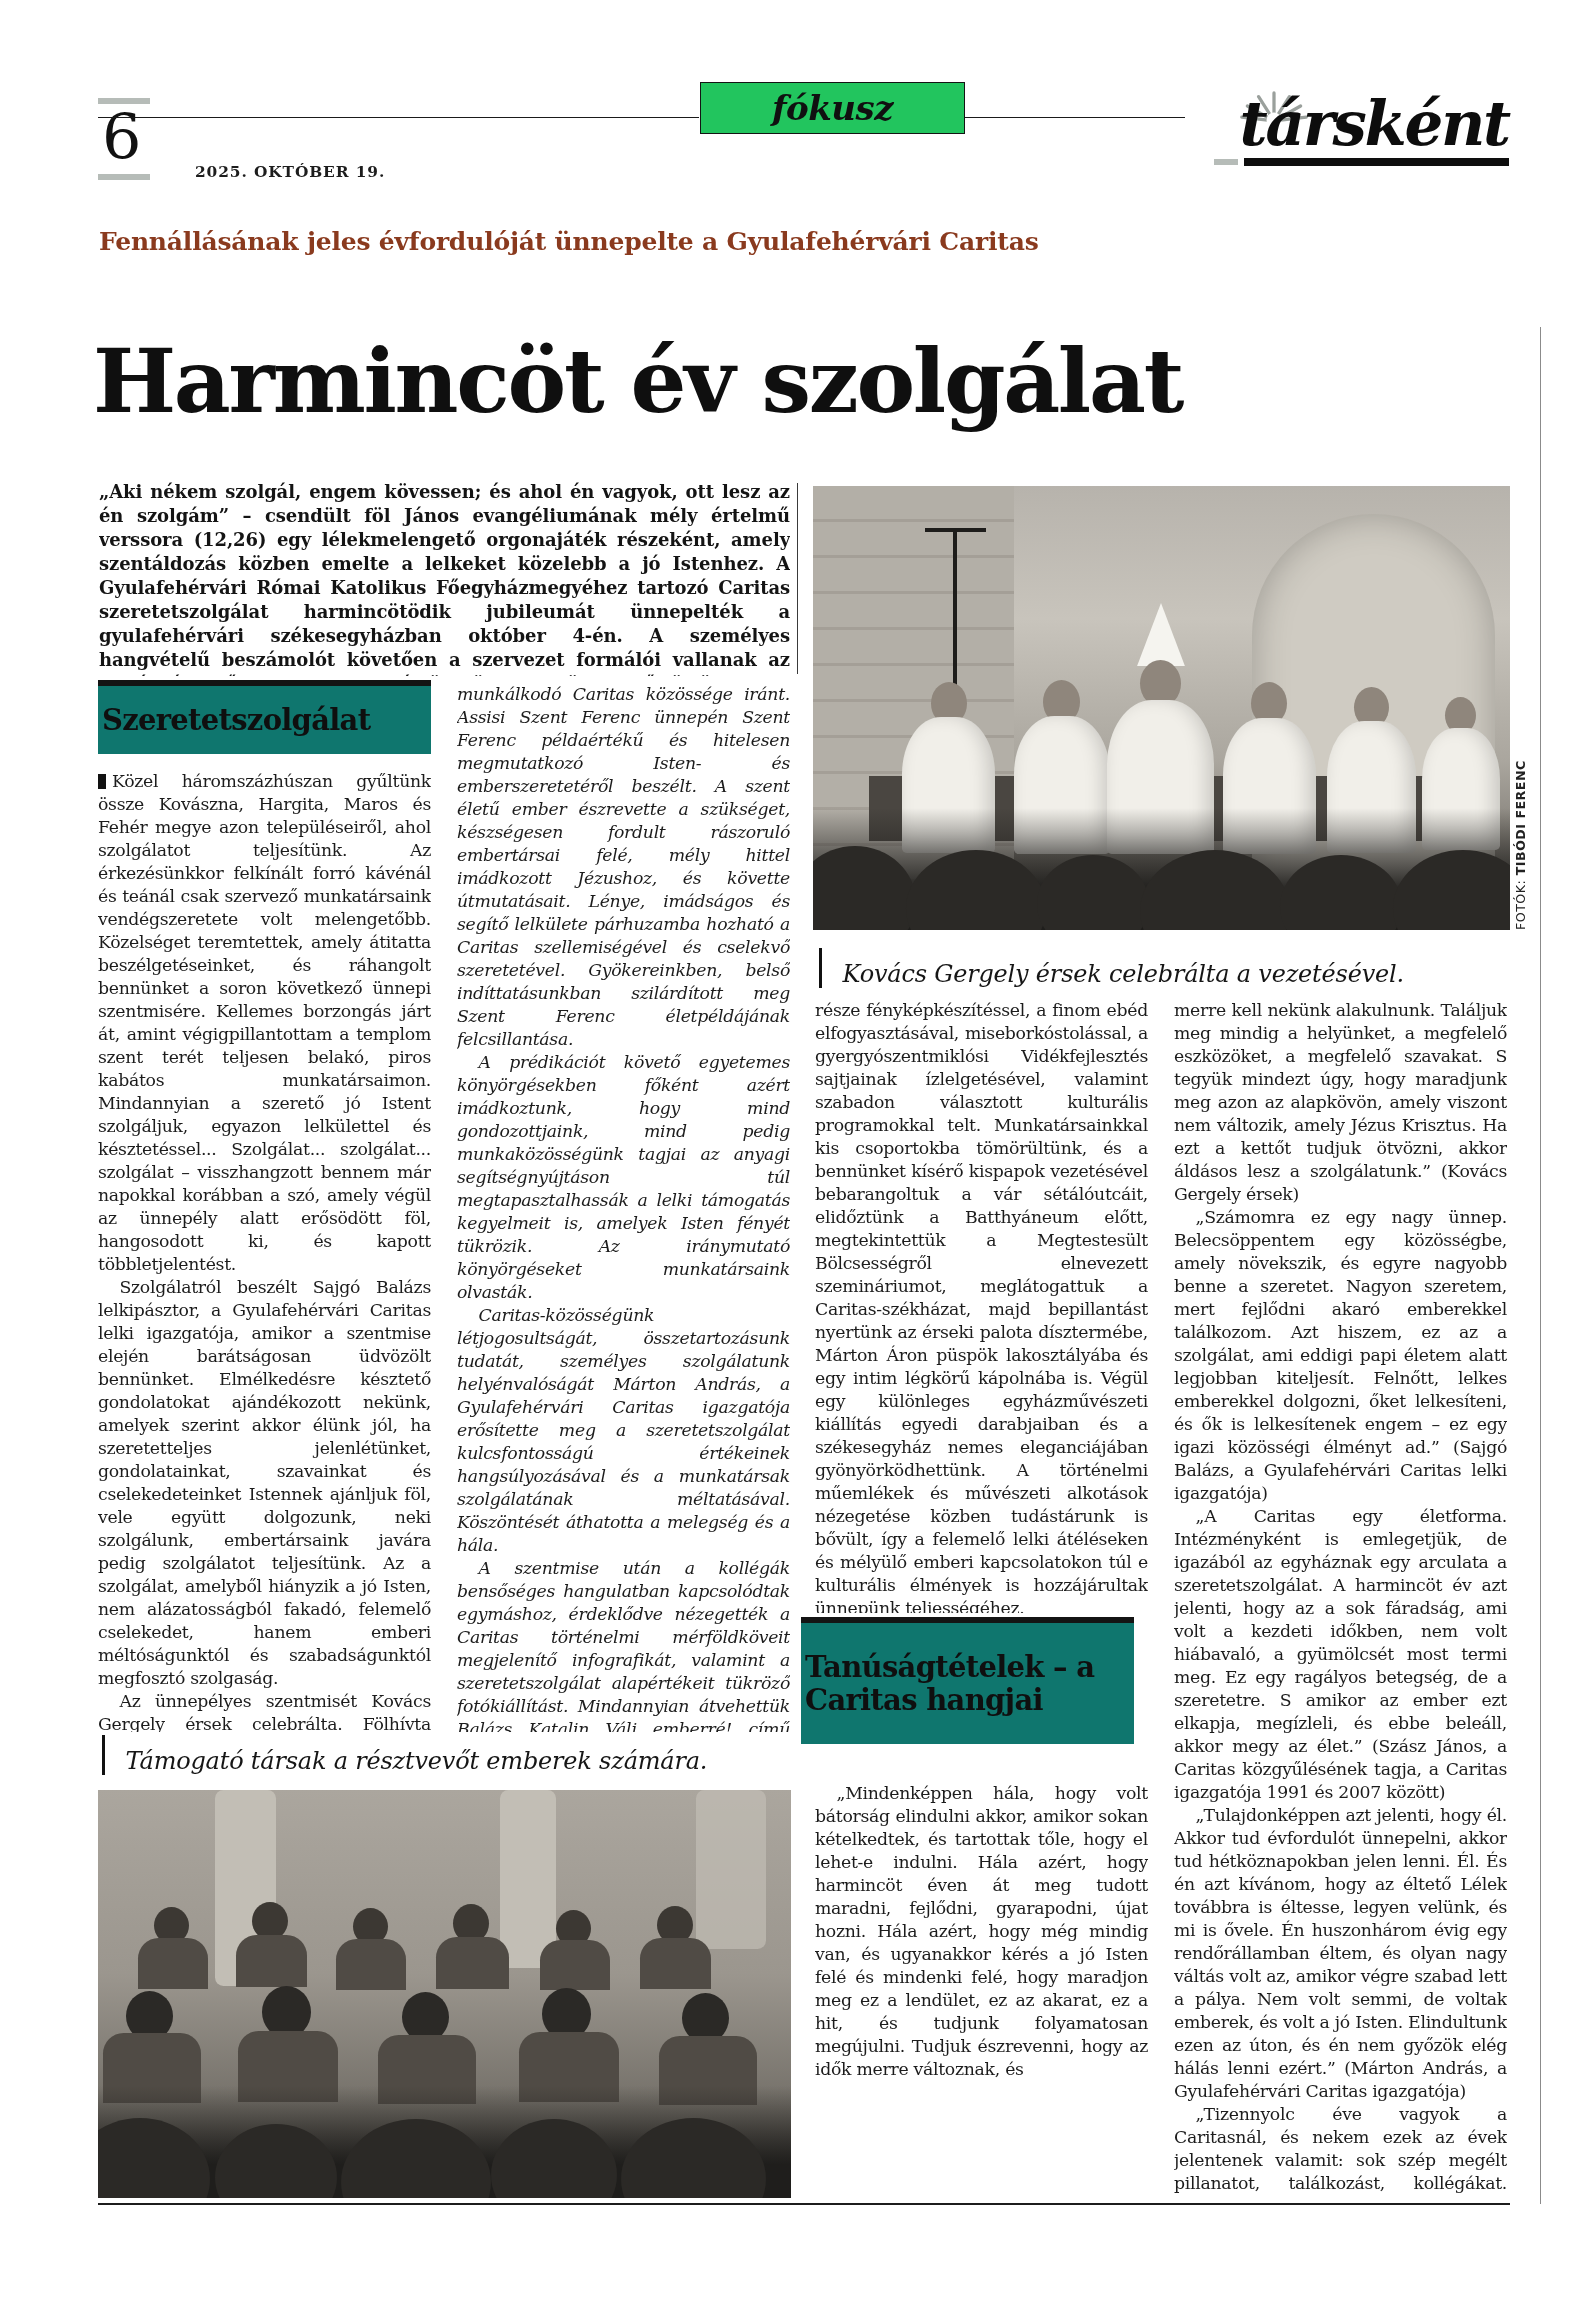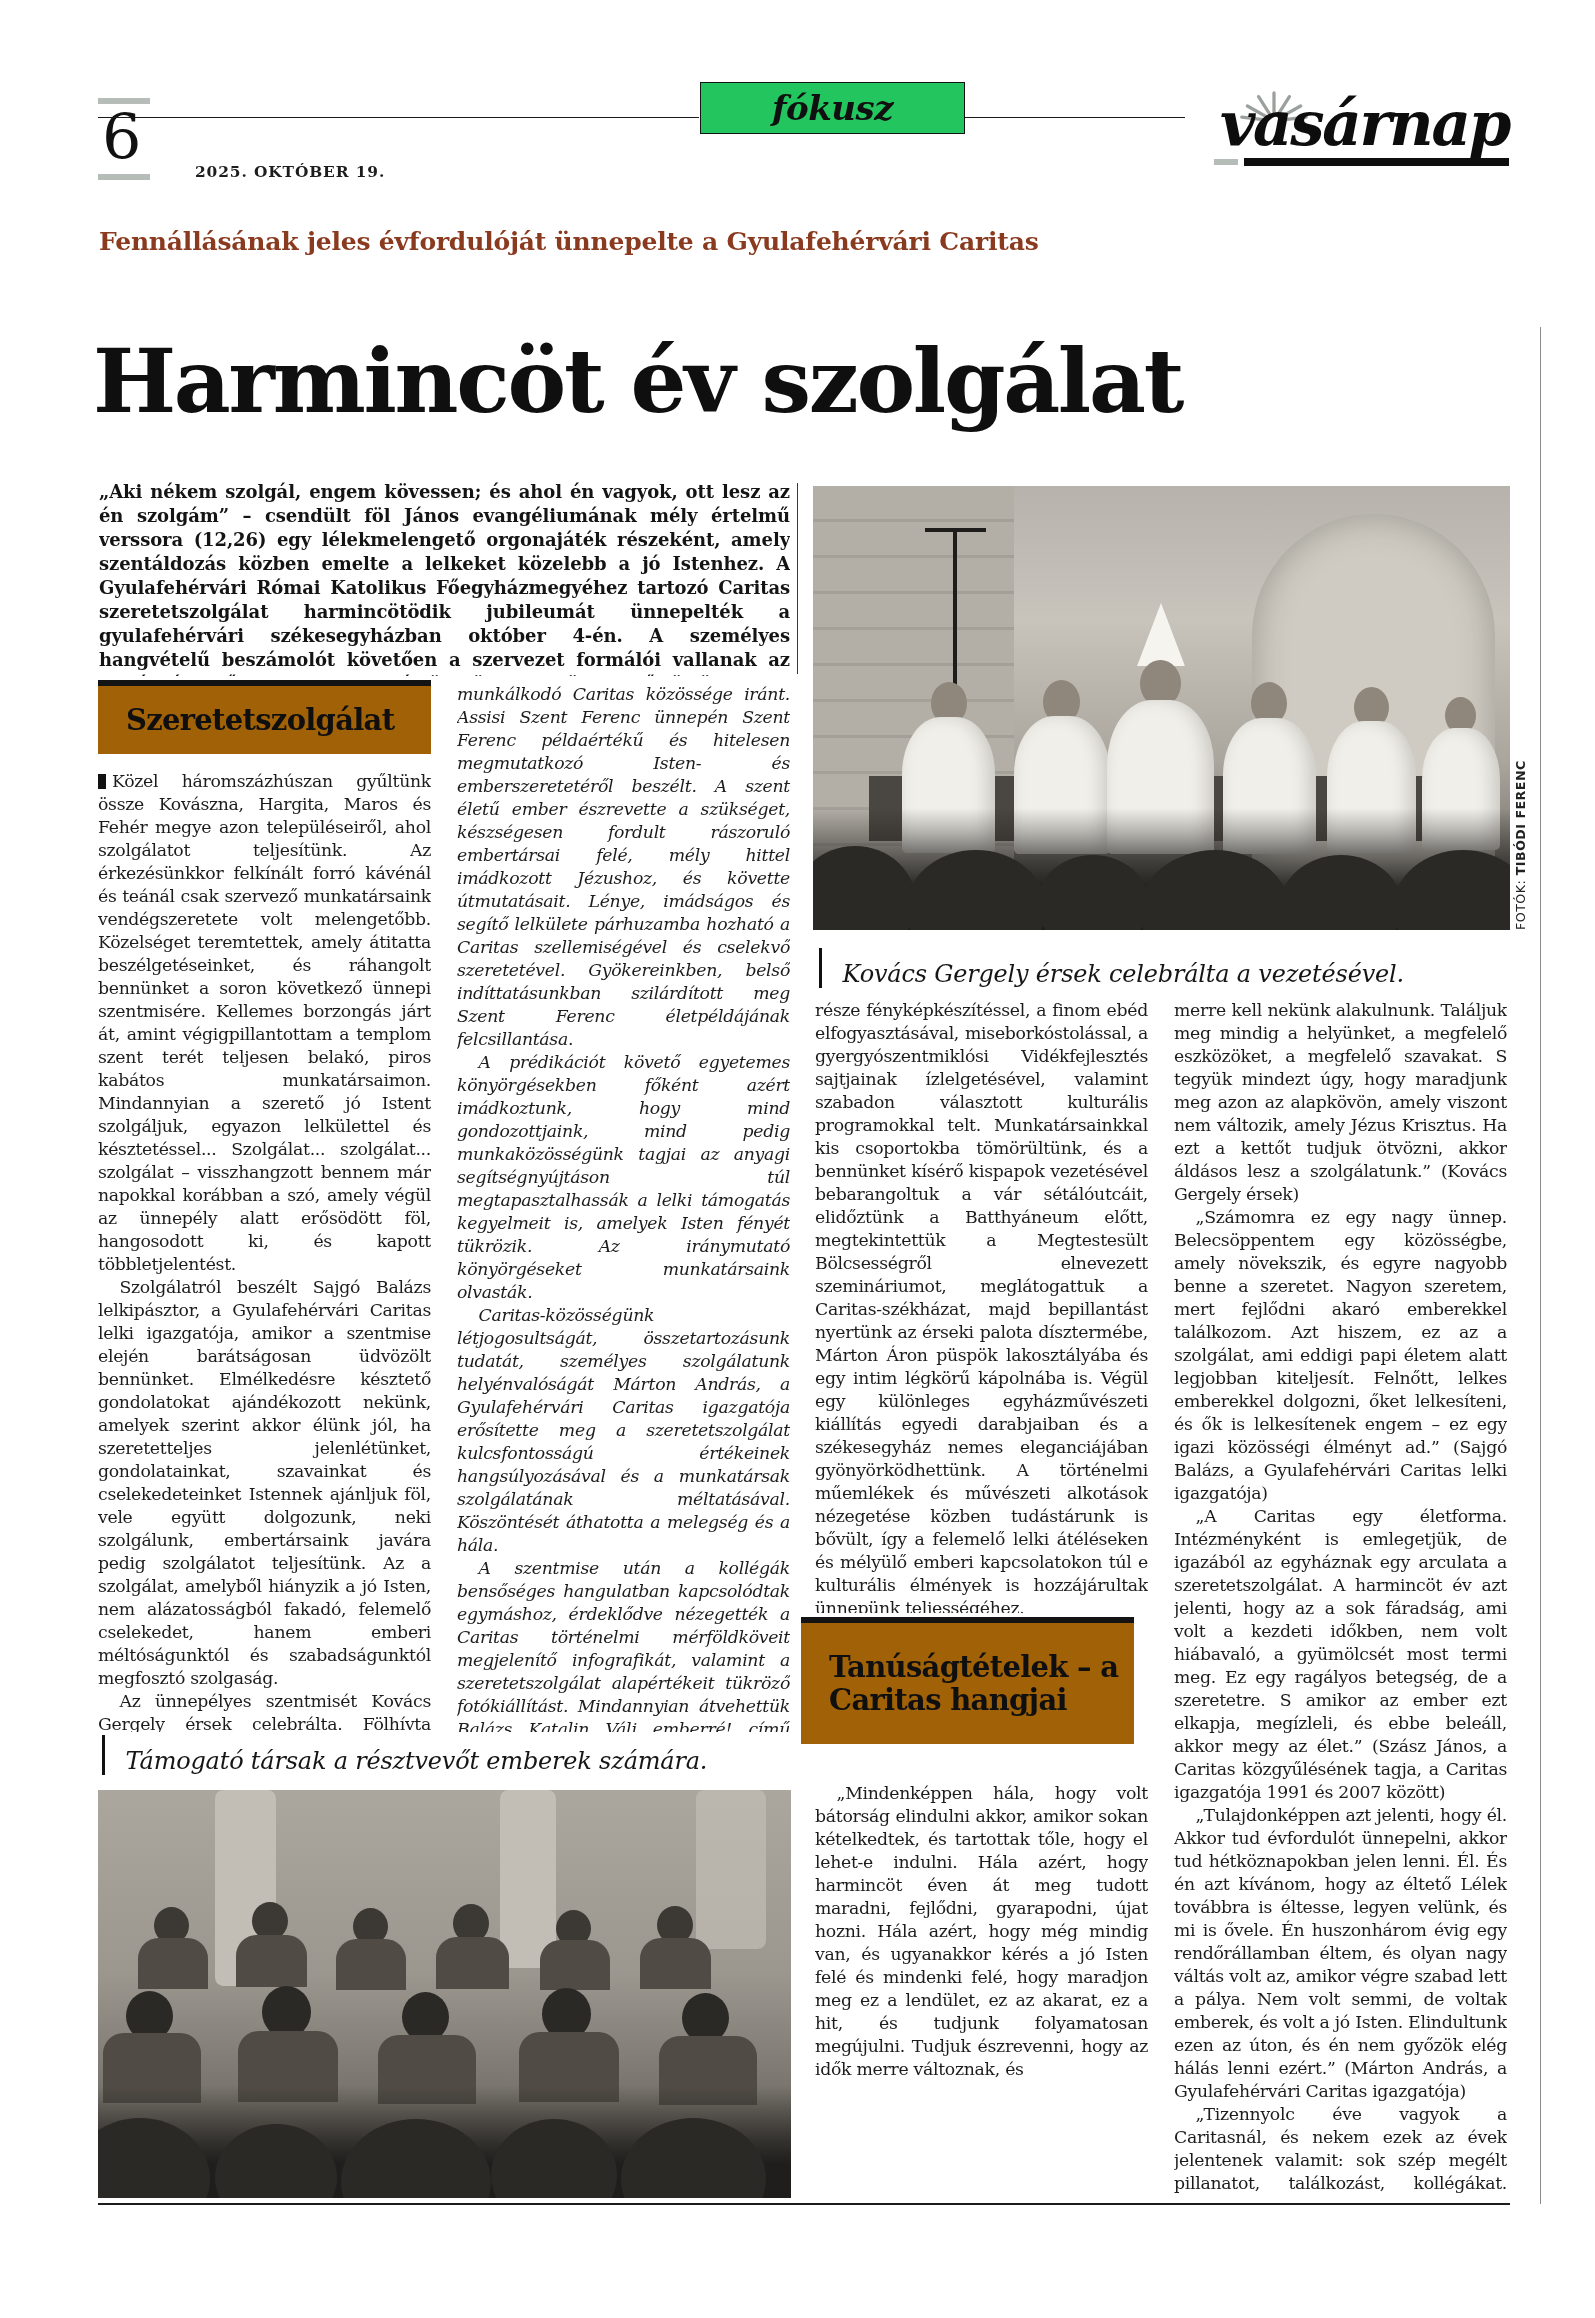--- a/index.html
+++ b/index.html
@@ -23,22 +23,22 @@
   #headline{font-size:88px;font-weight:700;color:#0f0f0f;letter-spacing:-2.3px;line-height:1;margin-top:38px;}
   #lead{font-size:18px;line-height:24px;font-weight:700;text-align:justify;color:#141414;letter-spacing:-0.1px;}
 
   
   .body-col{text-align:justify;font-size:17.3px;line-height:23px;letter-spacing:-0.3px;color:#1c1c1c;overflow:hidden;}
   .body-p{margin:0;text-indent:21.5px;}
   .body-p.first{text-indent:0;}
   .body-p.lede{text-indent:0;}
   .body-p.lede::before{content:"";display:inline-block;width:7.5px;height:15px;background:#111;
                        margin-right:6.5px;vertical-align:-1.9px;}
-  .section-head{border-top:6px solid #141414;background:#a16207;display:flex;align-items:center;
-                padding-left:28px;box-sizing:border-box;}
+  .section-head{border-top:6px solid #141414;background:#0f766e;display:flex;align-items:center;
+                padding-left:4px;box-sizing:border-box;}
   .section-head span{font-weight:700;font-size:29px;letter-spacing:-0.7px;line-height:1.12;color:#0f0f0f;}
 
   .caption{font-style:italic;font-size:24px;color:#161616;border-left:3.3px solid #111;
            padding-left:20.6px;display:flex;align-items:flex-end;letter-spacing:-0.2px;}
 
   .vrule{background:#3a3a3a;}
   .edge-rule{background:#8b8b8b;}
   #footer-rule{background:#1c1c1c;}
 
   
@@ -83,21 +83,21 @@
       <line x1="75" y1="68" x2="75" y2="8"></line>
       <line x1="75" y1="68" x2="42" y2="16"></line>
       <line x1="75" y1="68" x2="108" y2="16"></line>
       <line x1="75" y1="68" x2="18" y2="36"></line>
       <line x1="75" y1="68" x2="132" y2="36"></line>
       <line x1="75" y1="68" x2="6" y2="60"></line>
       <line x1="75" y1="68" x2="144" y2="60"></line>
     </g>
     <circle cx="75" cy="66" r="16" fill="#ffffff"></circle>
   </svg>
-  <div class="abs" id="brand" style="right:86px;top:93px;">vasárnap</div>
+  <div class="abs" id="brand" style="right:86px;top:93px;">társként</div>
   <div class="abs" id="brand-dash" style="left:1214px;top:159px;width:24px;height:6px;"></div>
   <div class="abs" id="brand-underline" style="left:1244px;top:158px;width:265px;height:8px;"></div>
 
   <div class="abs" id="kicker" style="left:99px;top:227px;width:1215px;">Fennállásának jeles évfordulóját ünnepelte a Gyulafehérvári Caritas</div>
   <div class="abs" id="headline" style="left:93px;top:299px;width:1355px;">Harmincöt év szolgálat</div>
   <div class="abs" id="lead" style="left:99px;top:480px;width:691px;height:196px;overflow:hidden;">„Aki nékem szolgál, engem kövessen; és ahol én vagyok, ott lesz az én szolgám” – csendült föl János evangéliumának mély értelmű verssora (12,26) egy lélekmelengető orgonajáték részeként, amely szentáldozás közben emelte a lelkeket közelebb a jó Istenhez. A Gyulafehérvári Római Katolikus Főegyházmegyéhez tartozó Caritas szeretetszolgálat harmincötödik jubileumát ünnepelték a gyulafehérvári székesegyházban október 4-én. A személyes hangvételű beszámolót követően a szervezet formálói vallanak az elmúlt évekről. A fontosabb mérföldköveket is összegyűjtöttük.</div>
   <div class="abs vrule" style="left:797px;top:483px;width:1.4px;height:191px;"></div>
 
   <div class="abs photo" id="photo-top" style="left:813px;top:486px;width:697px;height:444px;">
     <div class="abs stone" style="left:0;top:0;width:201px;height:444px;"></div>

